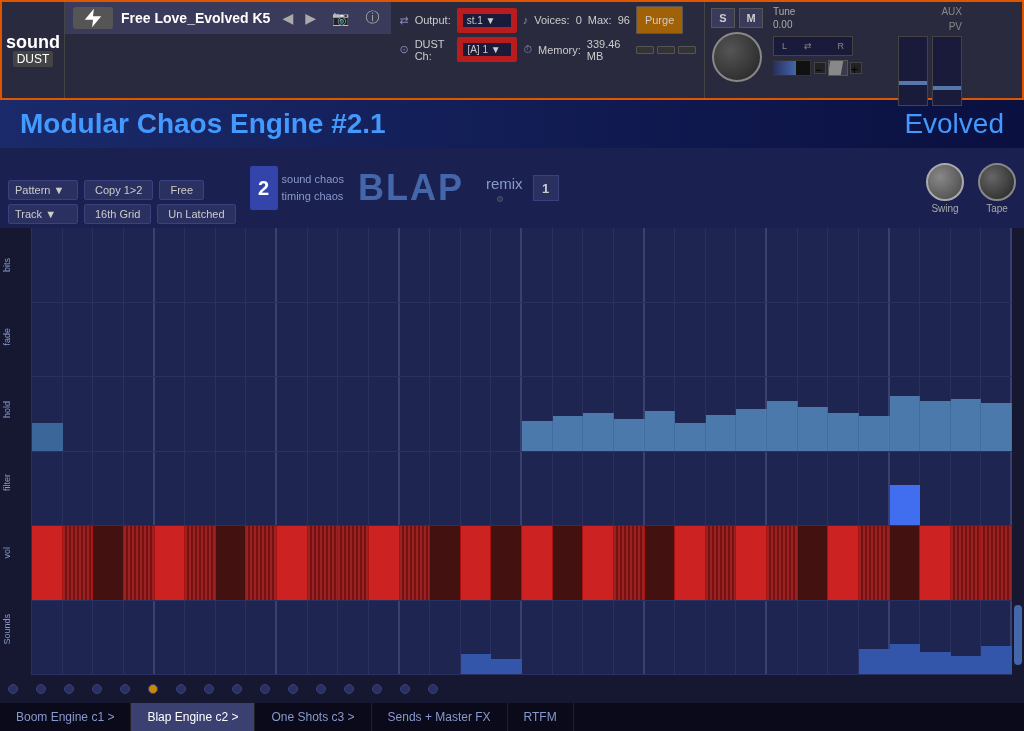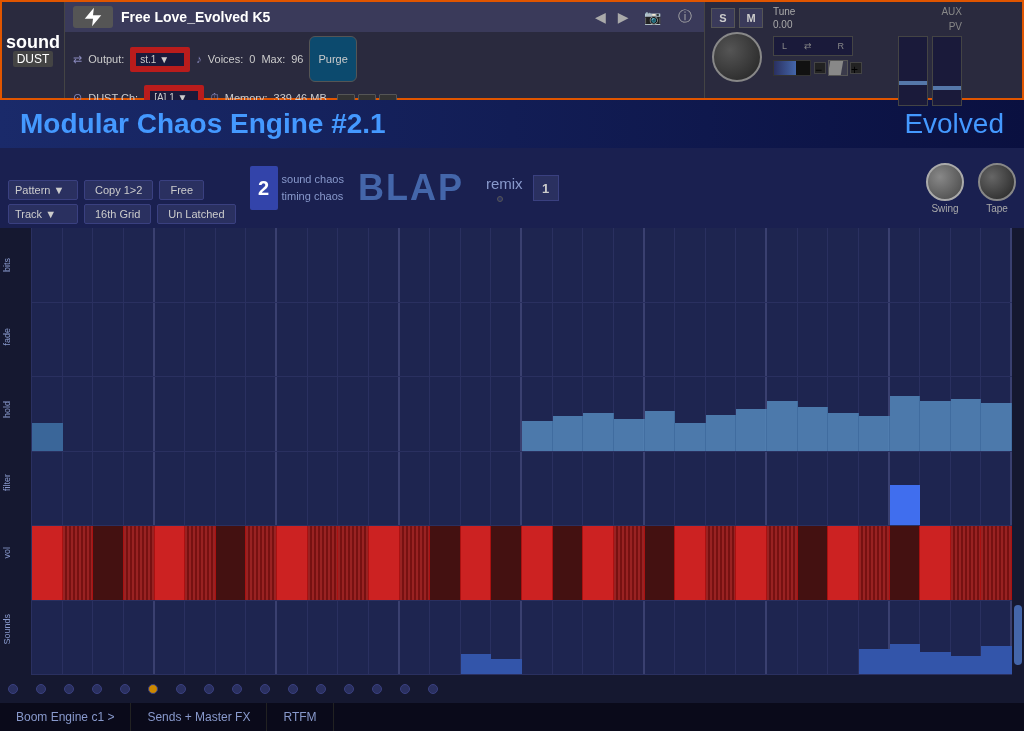--- a/index.html
+++ b/index.html
@@ -16,21 +16,21 @@
     .plugin-header {
       background: #2a2a3e;
       border: 2px solid #e05500;
       display: flex;
       align-items: stretch;
       height: 100px;
     }
 
     .plugin-left {
       display: flex;
-      flex-direction: column;
+      flex-direction: row;
       width: 640px;
       border-right: 1px solid #444;
     }
 
     .plugin-title-bar {
       background: #3a3a5a;
       display: flex;
       align-items: center;
       padding: 4px 8px;
       gap: 8px;
@@ -108,27 +108,27 @@
       border-radius: 2px;
       min-width: 60px;
     }
 
     .control-icon {
       color: #8888bb;
       font-size: 11px;
     }
 
     .purge-btn {
-      background: #0c4a6e;
+      background: #a16207;
       color: #ccc;
       border: 1px solid #555;
-      padding: 16px 8px;
+      padding: 7px 8px;
       cursor: pointer;
       font-size: 11px;
-      border-radius: 6px;
+      border-radius: 1px;
     }
 
     .plugin-right {
       display: flex;
       flex: 1;
       align-items: stretch;
     }
 
     .sm-buttons {
       display: flex;
@@ -915,16 +915,18 @@
         <div class="dot"></div>
         <div class="dot"></div>
         <div class="dot"></div>
         <div class="dot"></div>
         <div class="dot"></div>
       </div>
   </div>
 
   <div class="tab-bar" id="tabBar">
   <div class="tab-item">Boom Engine c1 &gt;</div>
+      <div class="tab-item active">Blap Engine c2 &gt;</div>
+      <div class="tab-item">One Shots c3 &gt;</div>
       <div class="tab-item">Sends + Master FX</div>
       <div class="tab-item">RTFM</div>
     </div>
 </div>
 
 </body></html>

